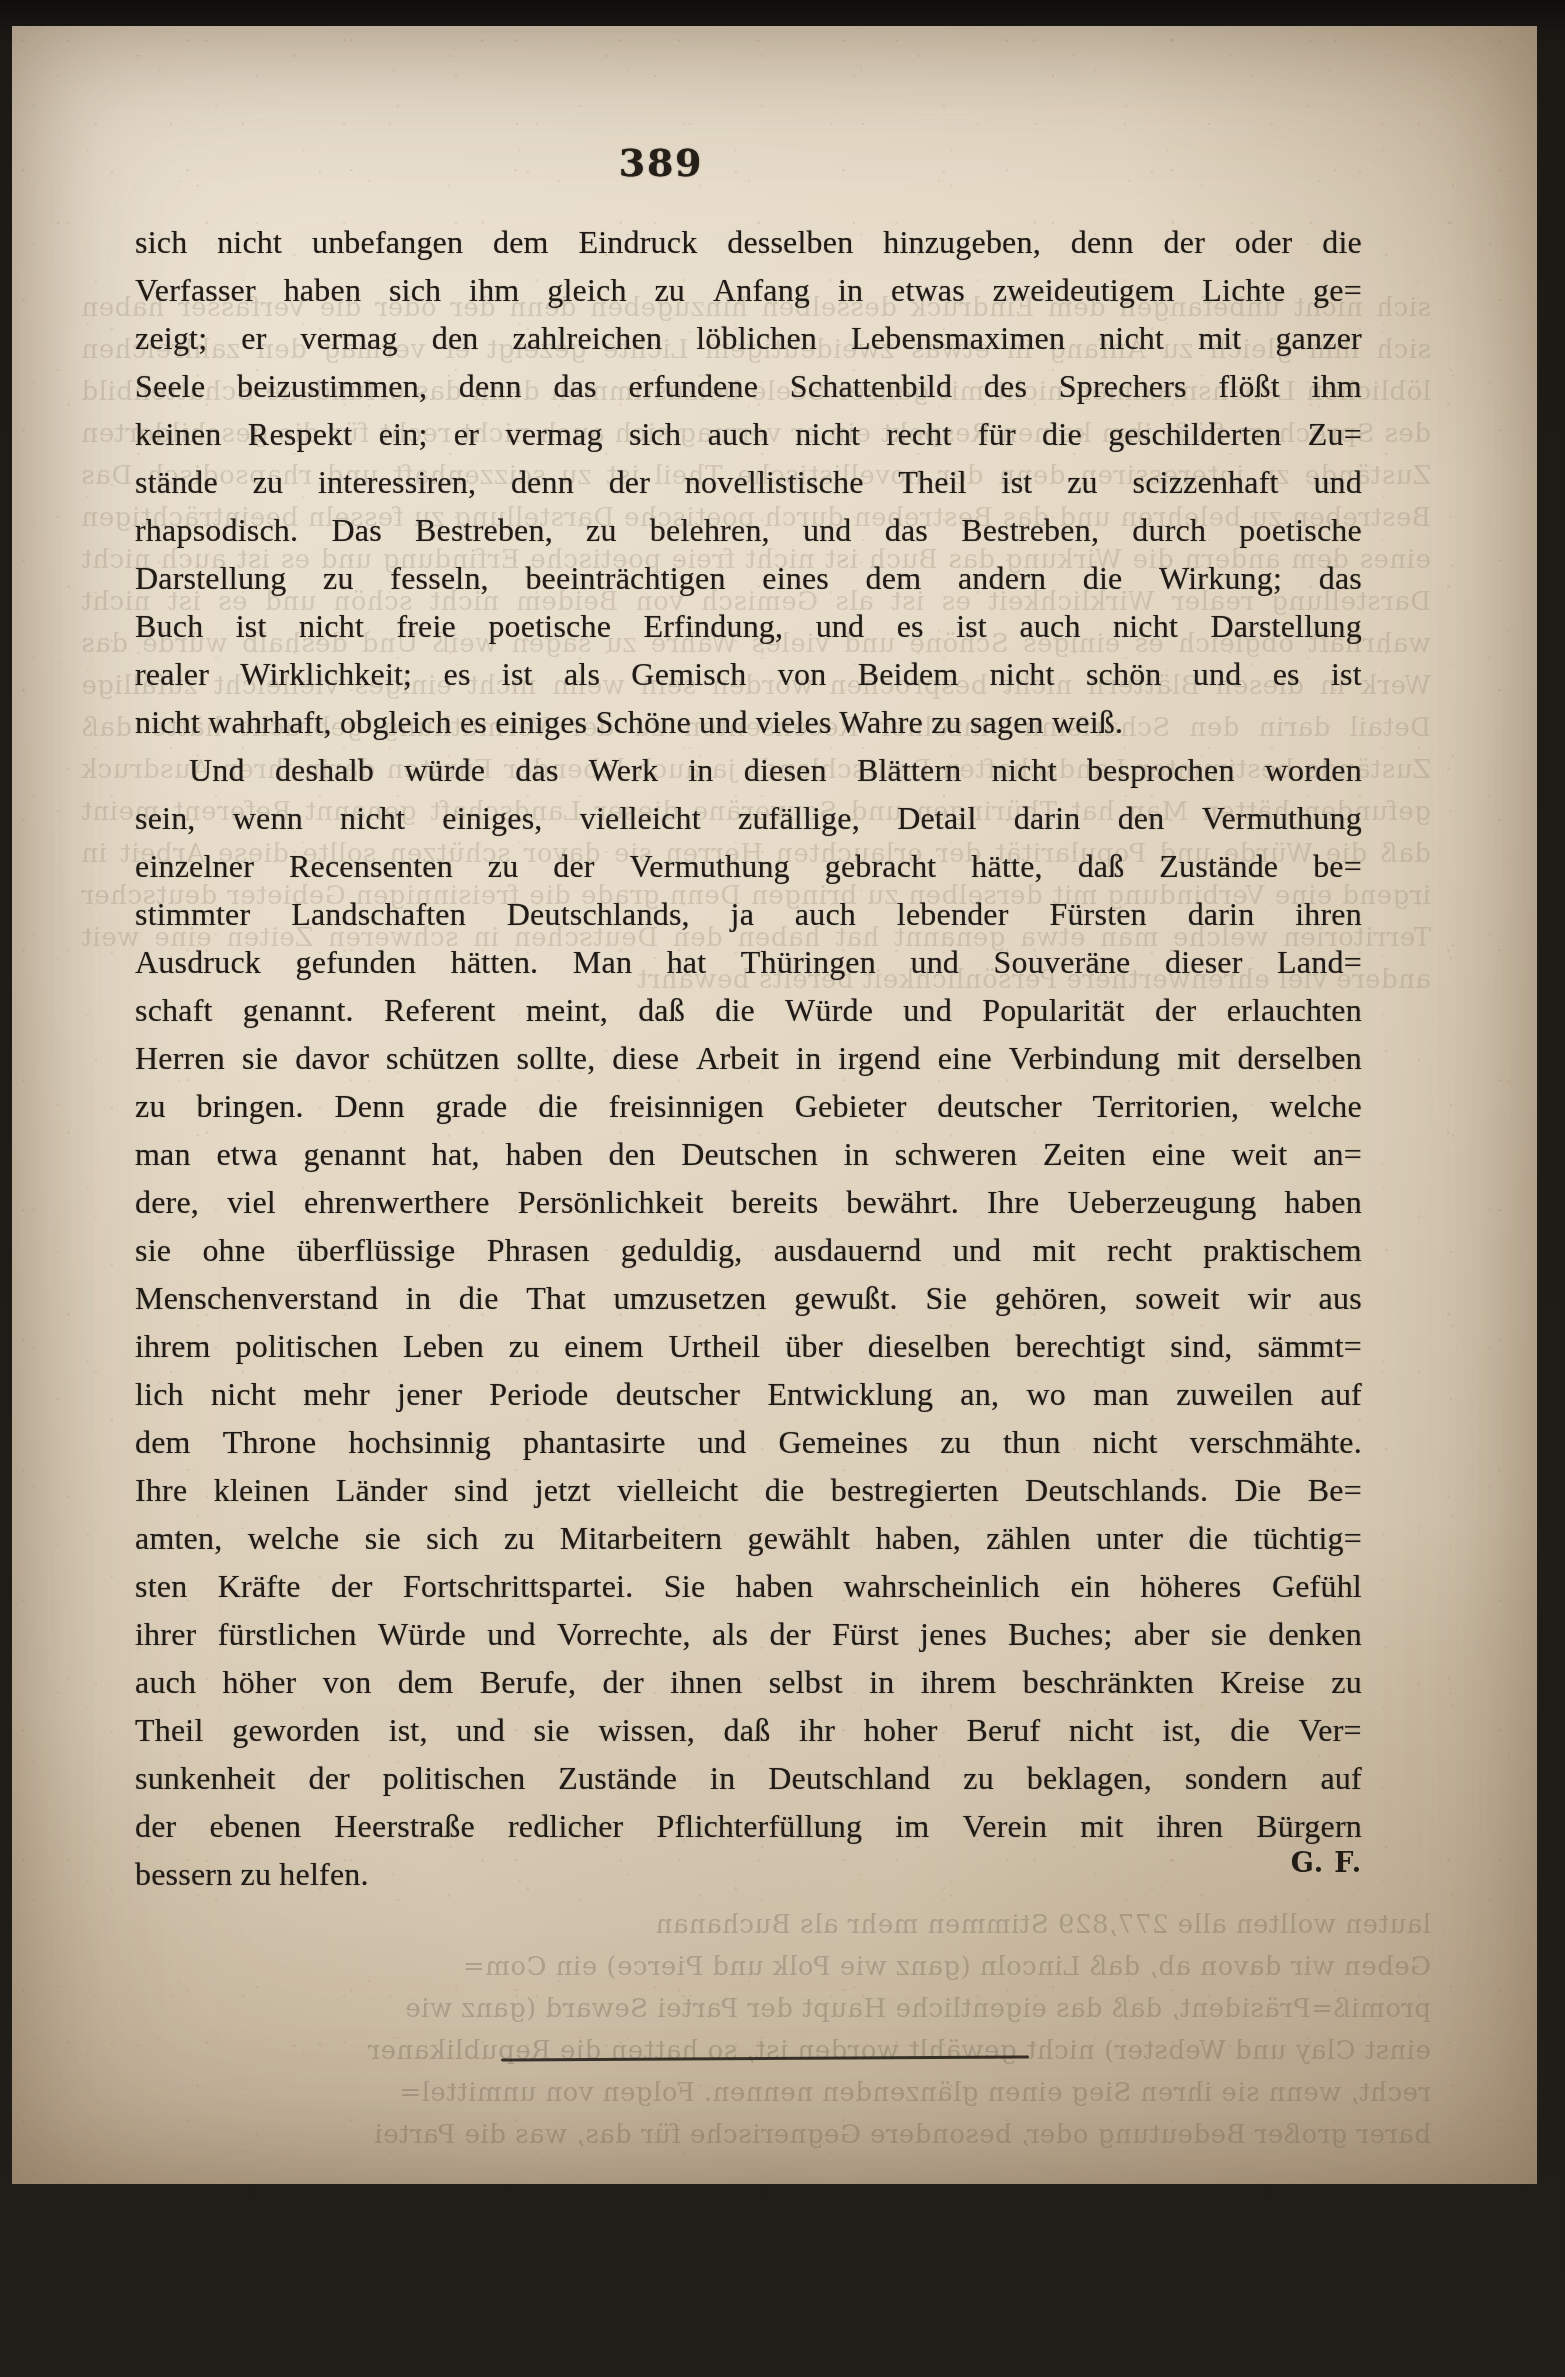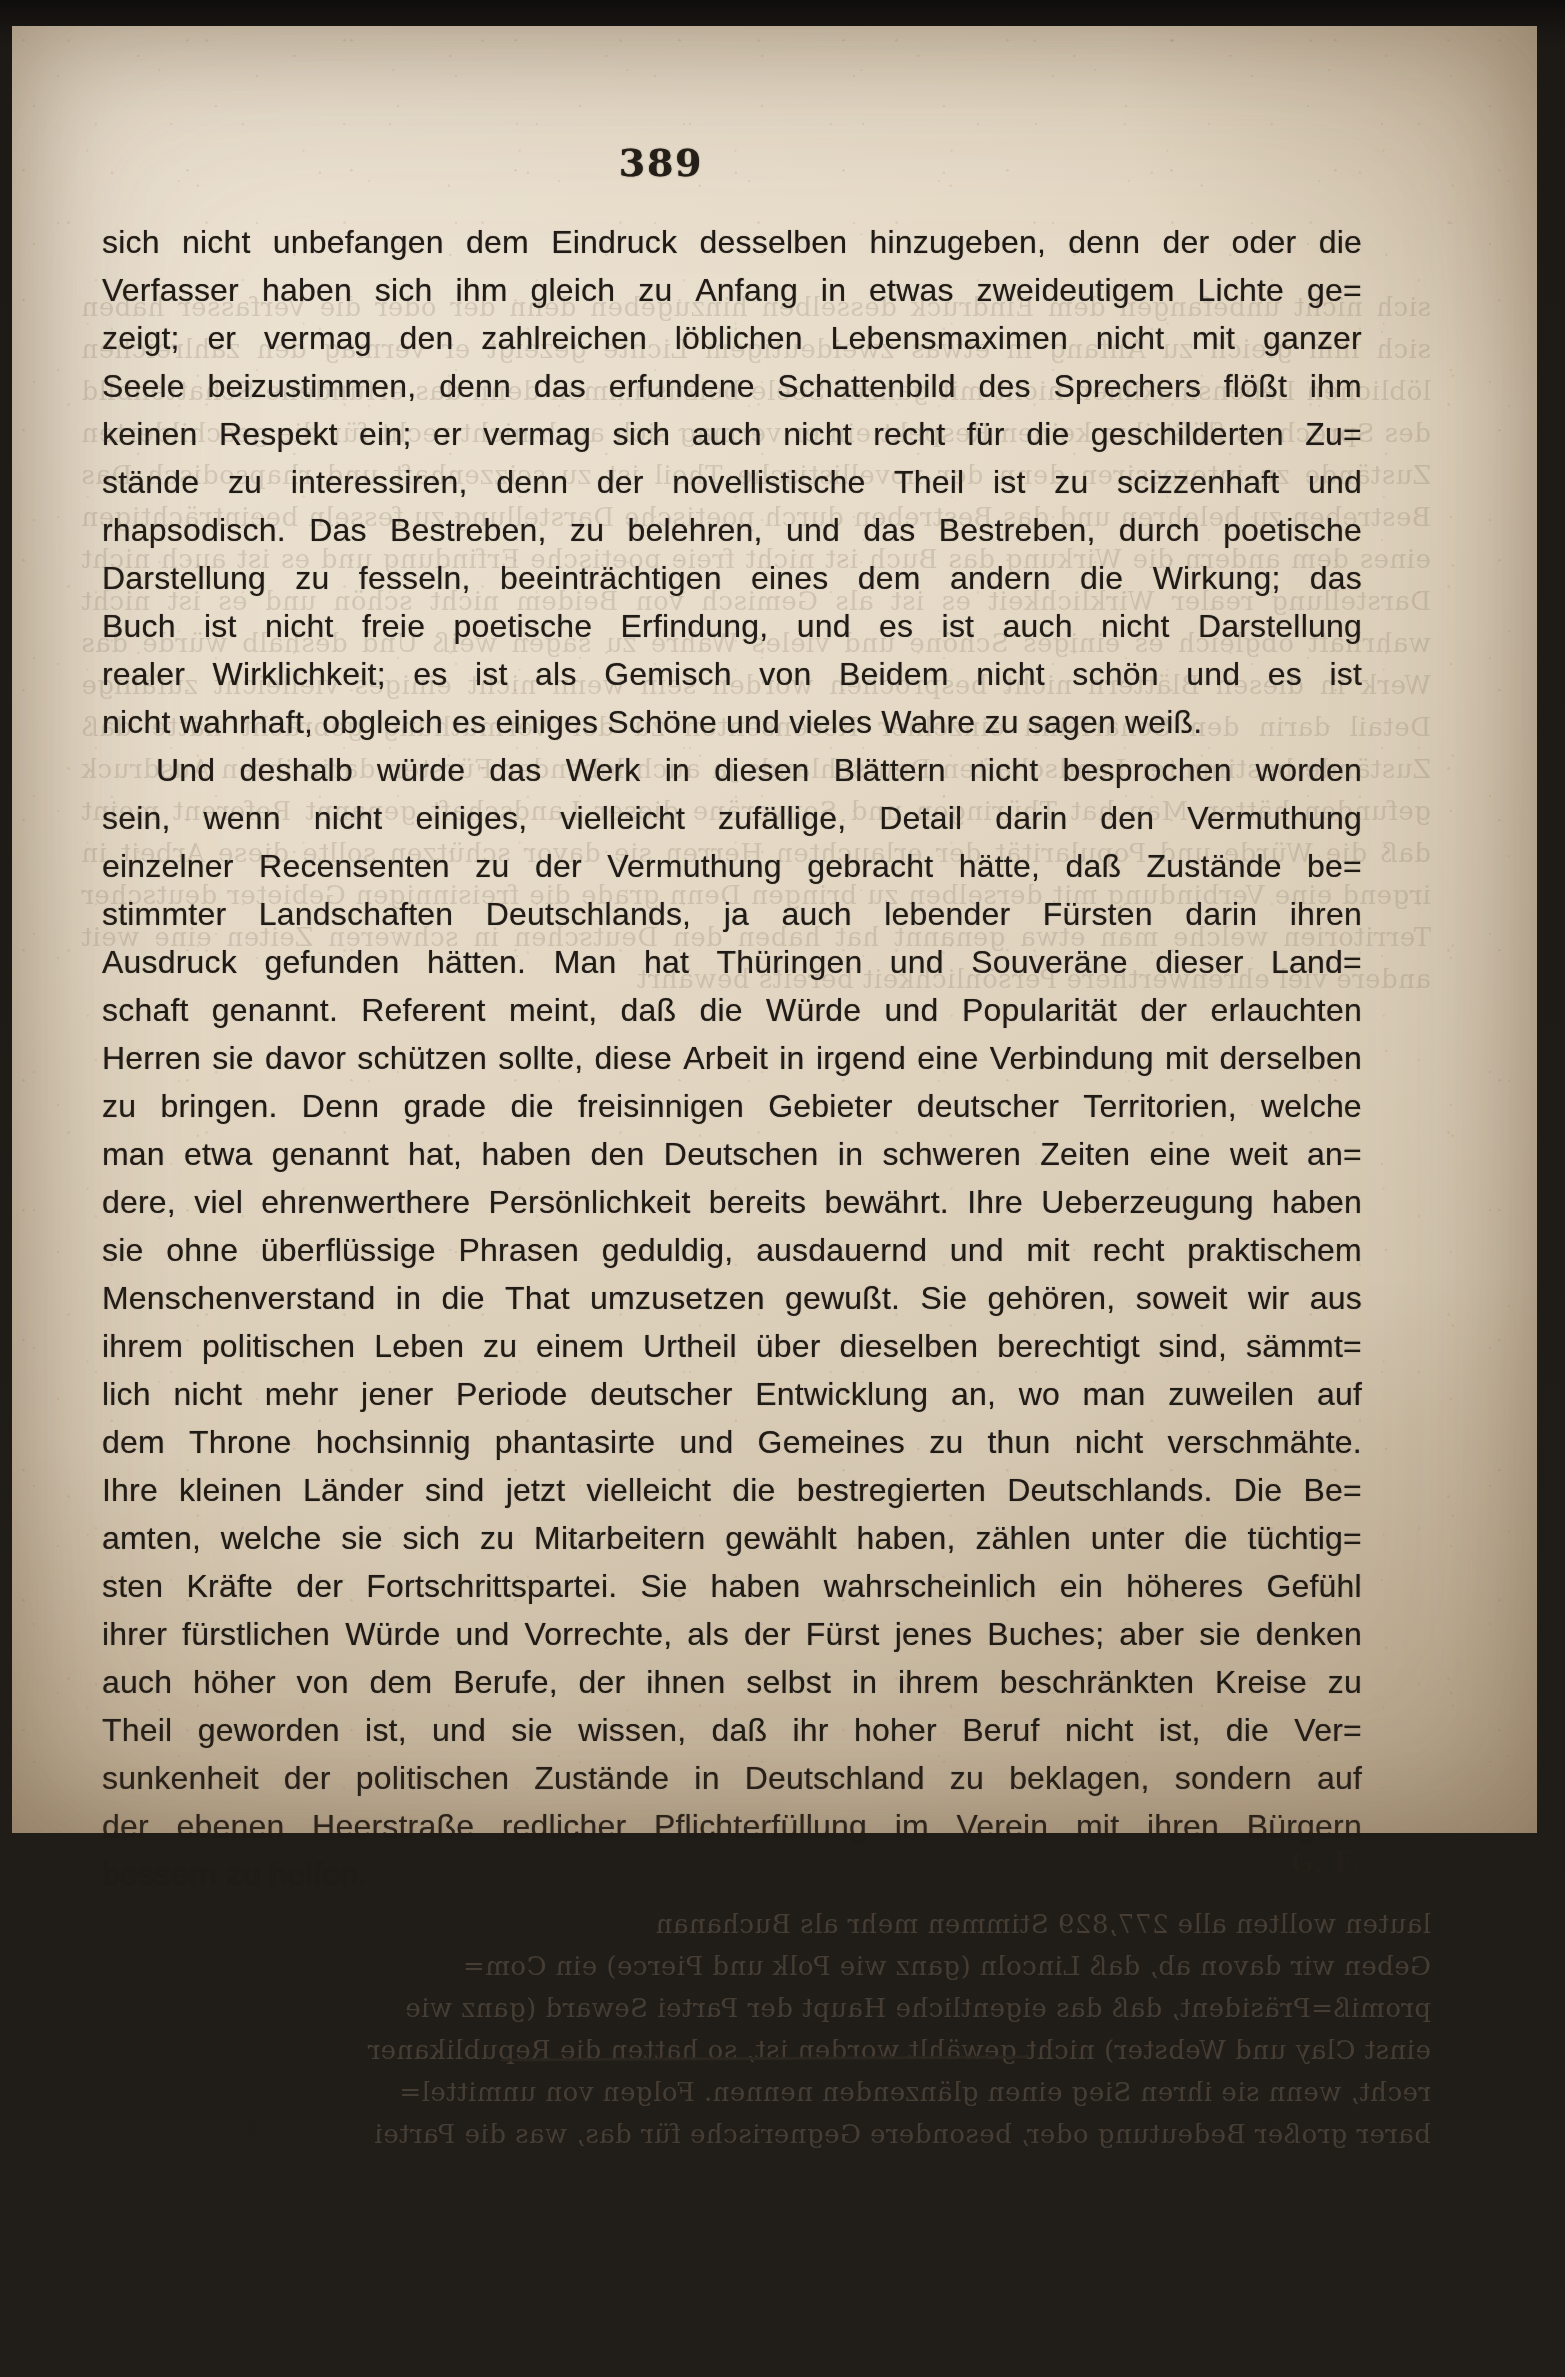--- a/index.html
+++ b/index.html
@@ -25,21 +25,21 @@
     background:
       linear-gradient(180deg, #100e0c 0%, #1d1a16 48px, #211d19 100%);
   }
 
   
   .sheet {
     position: absolute;
     left: 12px;
     top: 26px;
     width: 1525px;
-    height: 1807px;
+    height: 2158px;
     background:
       radial-gradient(115% 85% at 18% 12%, #ece2d2 0%, #e7dcc9 40%, #ddd0bb 72%, #d2c4ad 100%);
     box-shadow: inset 0 0 78px rgba(150,125,95,0.28);
   }
 
   
   .grain {
     position: absolute;
     inset: 0;
     pointer-events: none;
@@ -128,27 +128,28 @@
   .textblock {
     position: absolute;
     left: 90px;
     top: 192px;
     width: 1260px;
   }
 
   .line {
     position: relative;
     height: 48px;
-    font-family: Liberation Sans, sans-serif;
+    font-family: Liberation Serif, serif;
     font-size: 32px;
     line-height: 48px;
     color: #201b16;
     white-space: nowrap;
     letter-spacing: 0.2px;
     text-shadow: 0 0 1px rgba(30,25,20,.55);
+    margin-left: 33px;
   }
 
   
   .line.just {
     display: flex;
     justify-content: space-between;
   }
   .line.just > span { white-space: pre; }
 
   .line.flush { display: block; }

